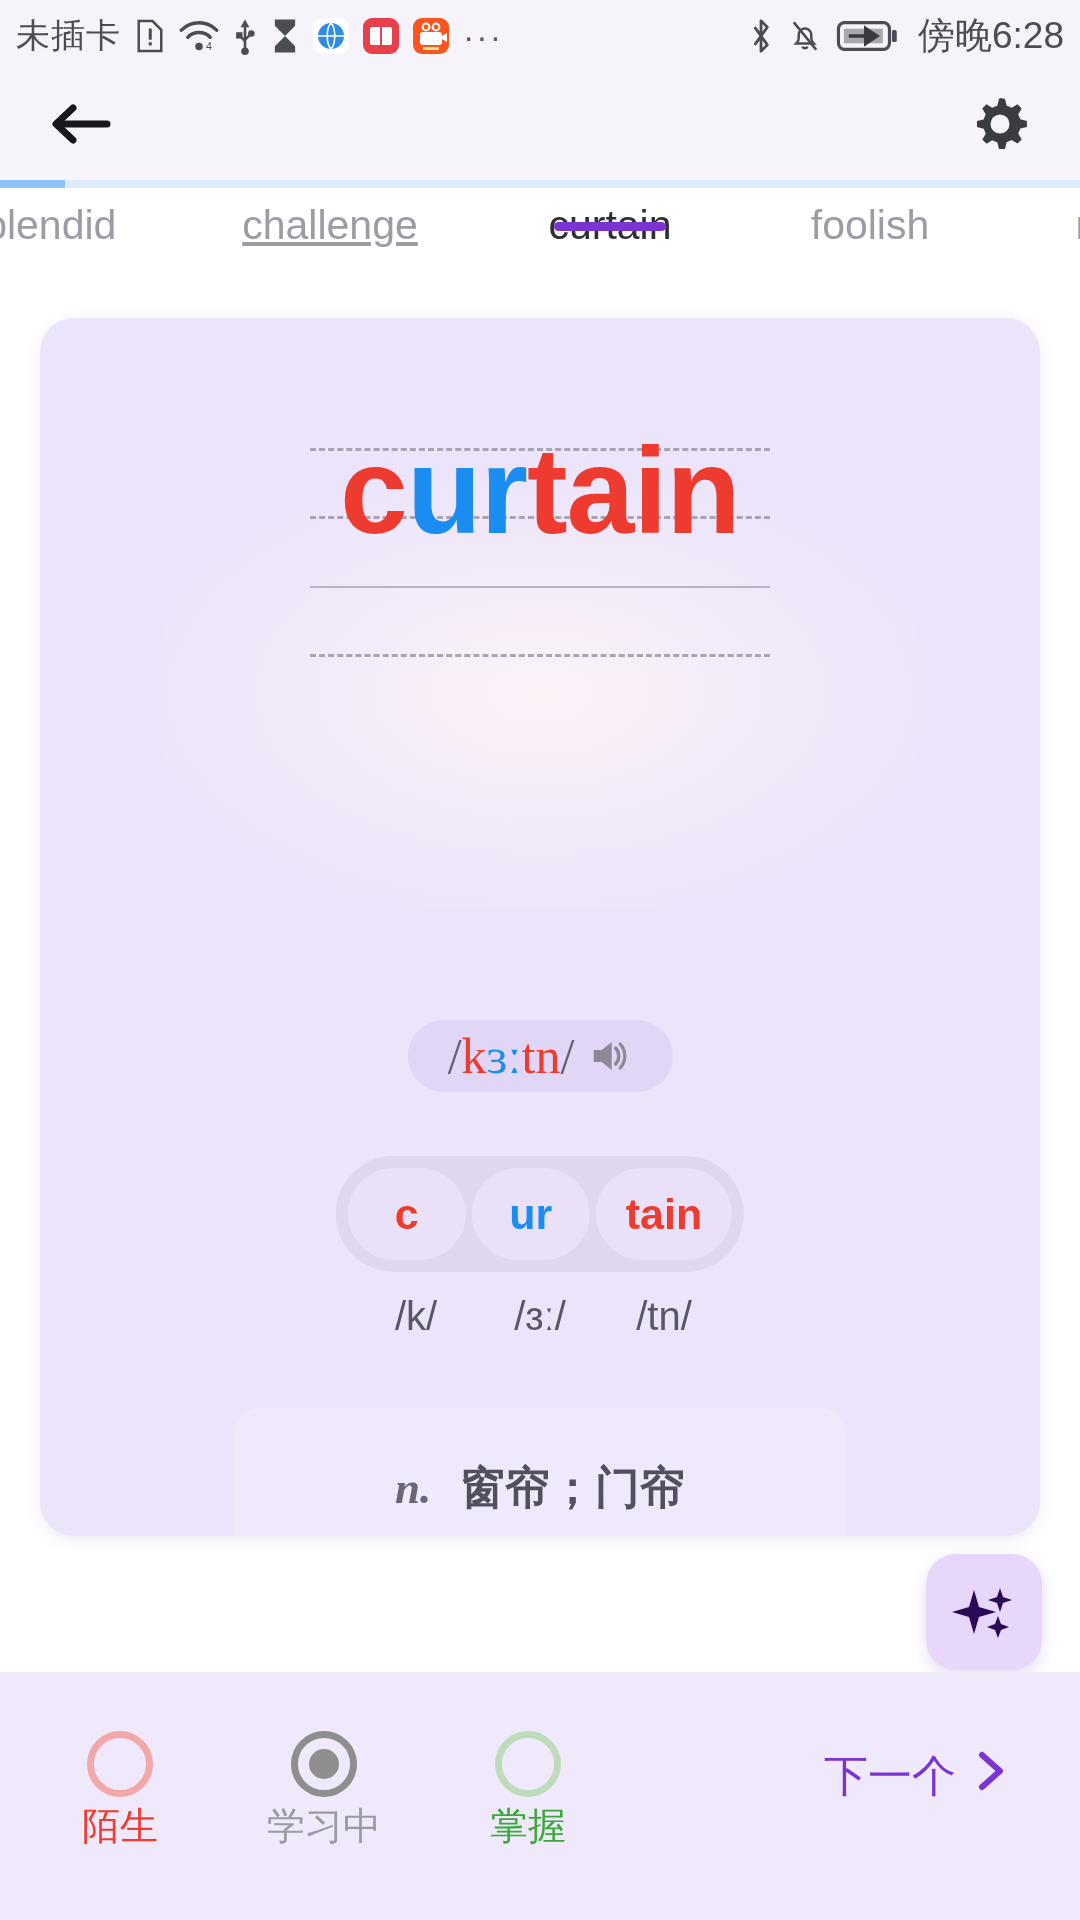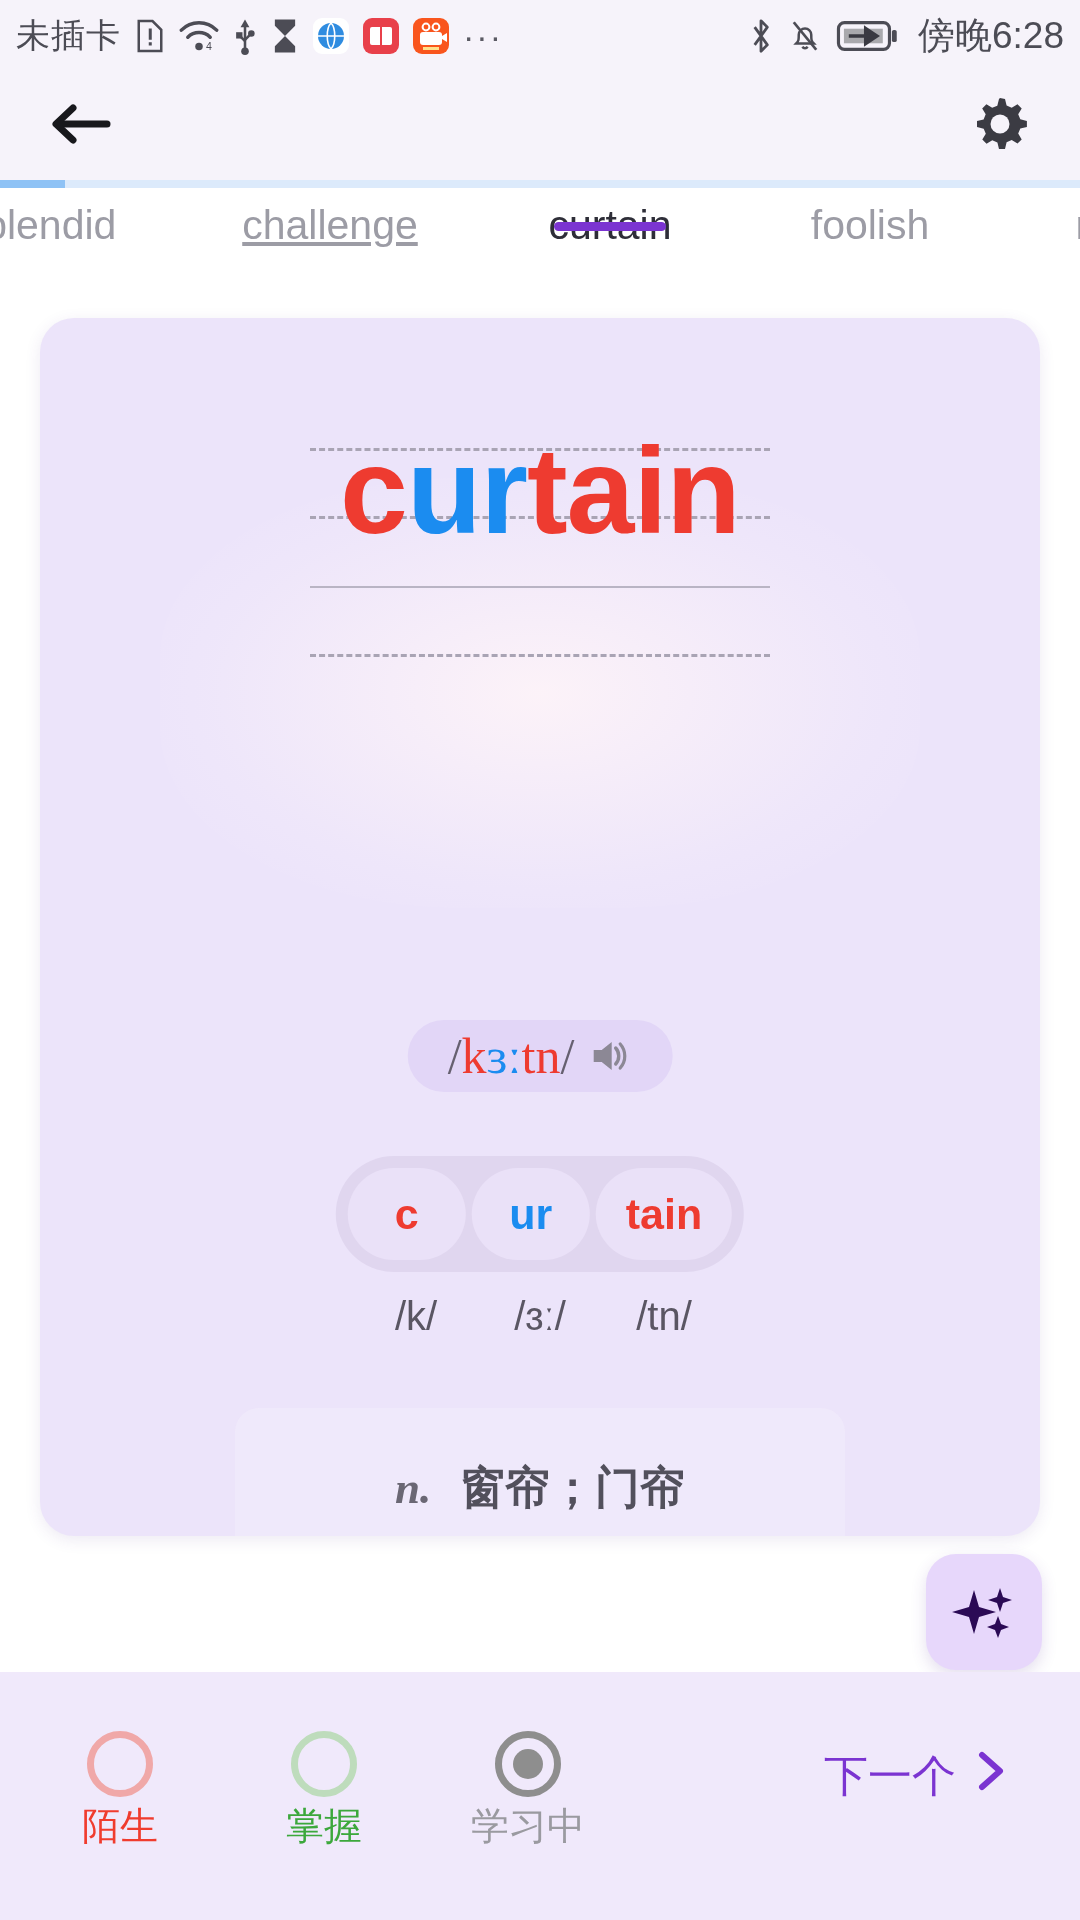--- a/index.html
+++ b/index.html
@@ -335,28 +335,28 @@
     </span>
   </div>
 
   <div class="bottombar">
     <div class="statusgroup" id="statusgroup">
         <div class="statusitem">
           <div class="ring" style="border-color: rgb(240, 168, 168);"></div>
           <div class="statuslabel" style="color: rgb(240, 60, 46);">陌生</div>
         </div>
         <div class="statusitem">
-          <div class="ring" style="border-color: rgb(190, 220, 188);"></div>
-          <div class="statuslabel" style="color: rgb(60, 168, 60);">掌握</div>
-        </div>
-        <div class="statusitem">
           <div class="ring" style="border-color: rgb(142, 142, 142); position: relative;">
             <div style="position: absolute; left: 50%; top: 50%; transform: translate(-50%, -50%); width: 30px; height: 30px; border-radius: 50%; background: rgb(142, 142, 142);"></div>
           </div>
           <div class="statuslabel" style="color: rgb(154, 154, 160);">学习中</div>
+        </div>
+        <div class="statusitem">
+          <div class="ring" style="border-color: rgb(190, 220, 188);"></div>
+          <div class="statuslabel" style="color: rgb(60, 168, 60);">掌握</div>
         </div>
       </div>
     <div class="nextbtn">
       <span>下一个</span>
       <span>
         <svg width="40" height="48" viewBox="0 0 40 48">
             <path d="M12 8 L30 24 L12 40" stroke="#7b34d1" stroke-width="6" fill="none" stroke-linecap="round" stroke-linejoin="round"></path>
           </svg>
       </span>
     </div>

